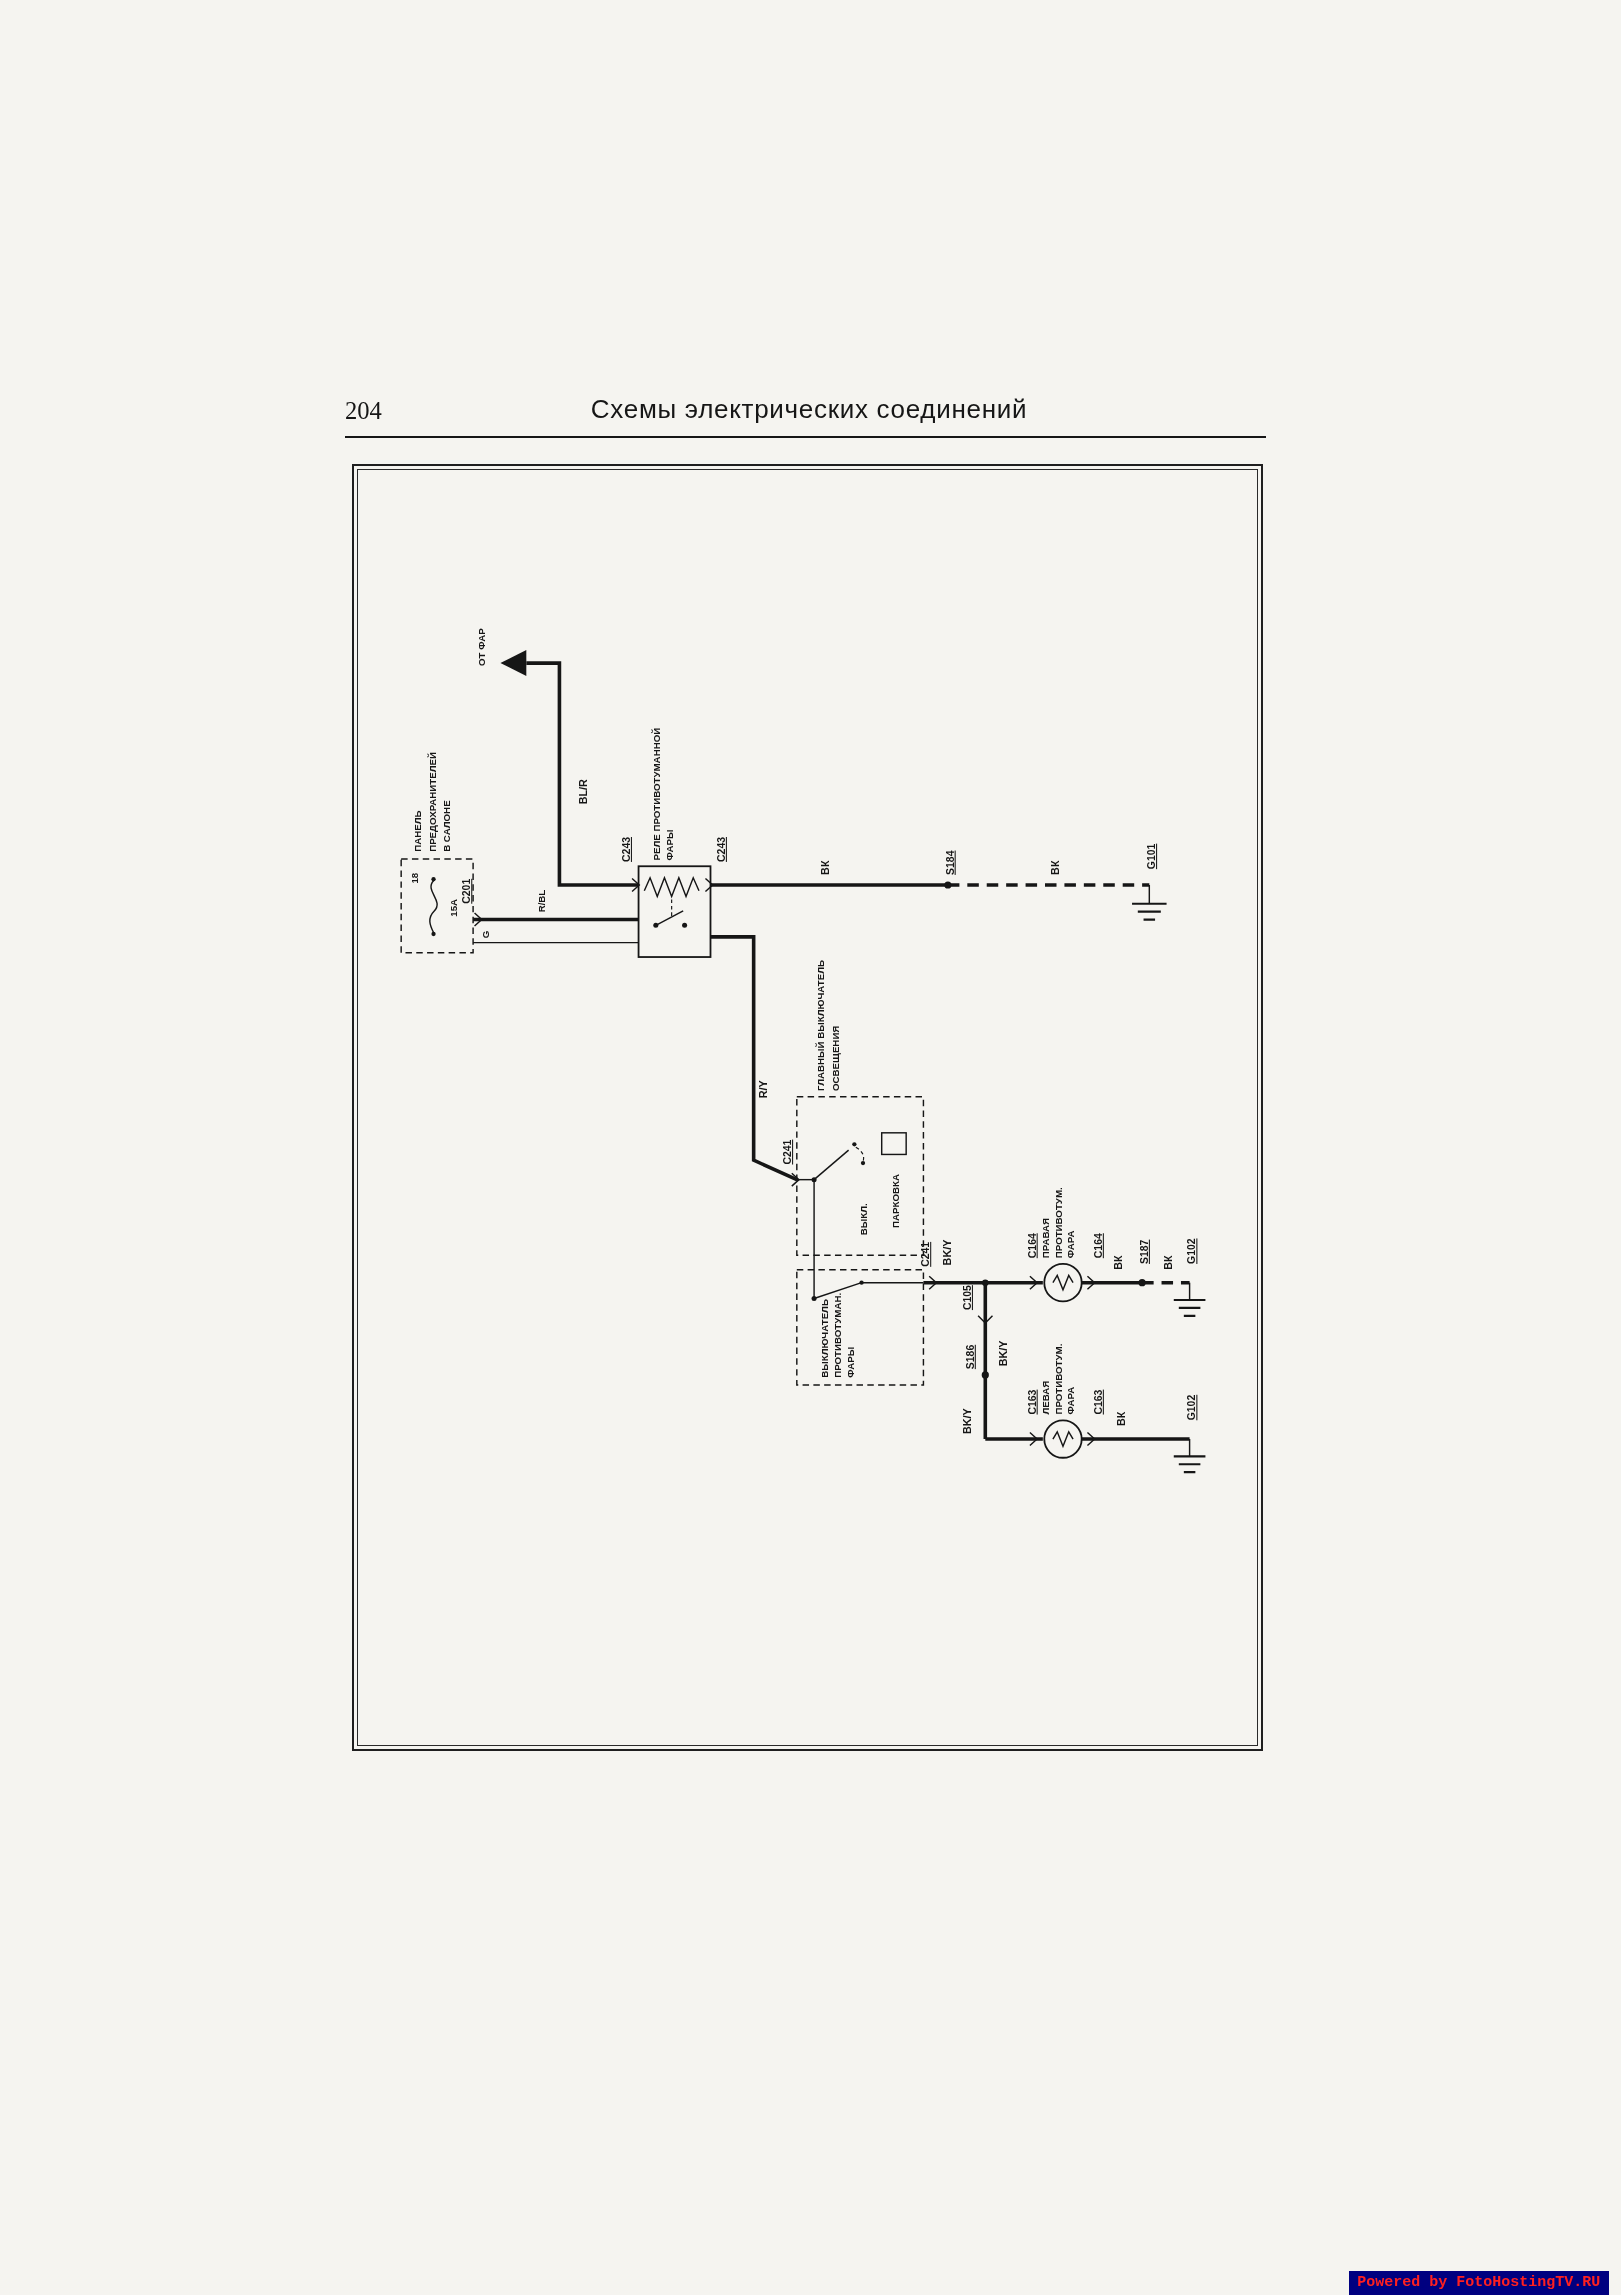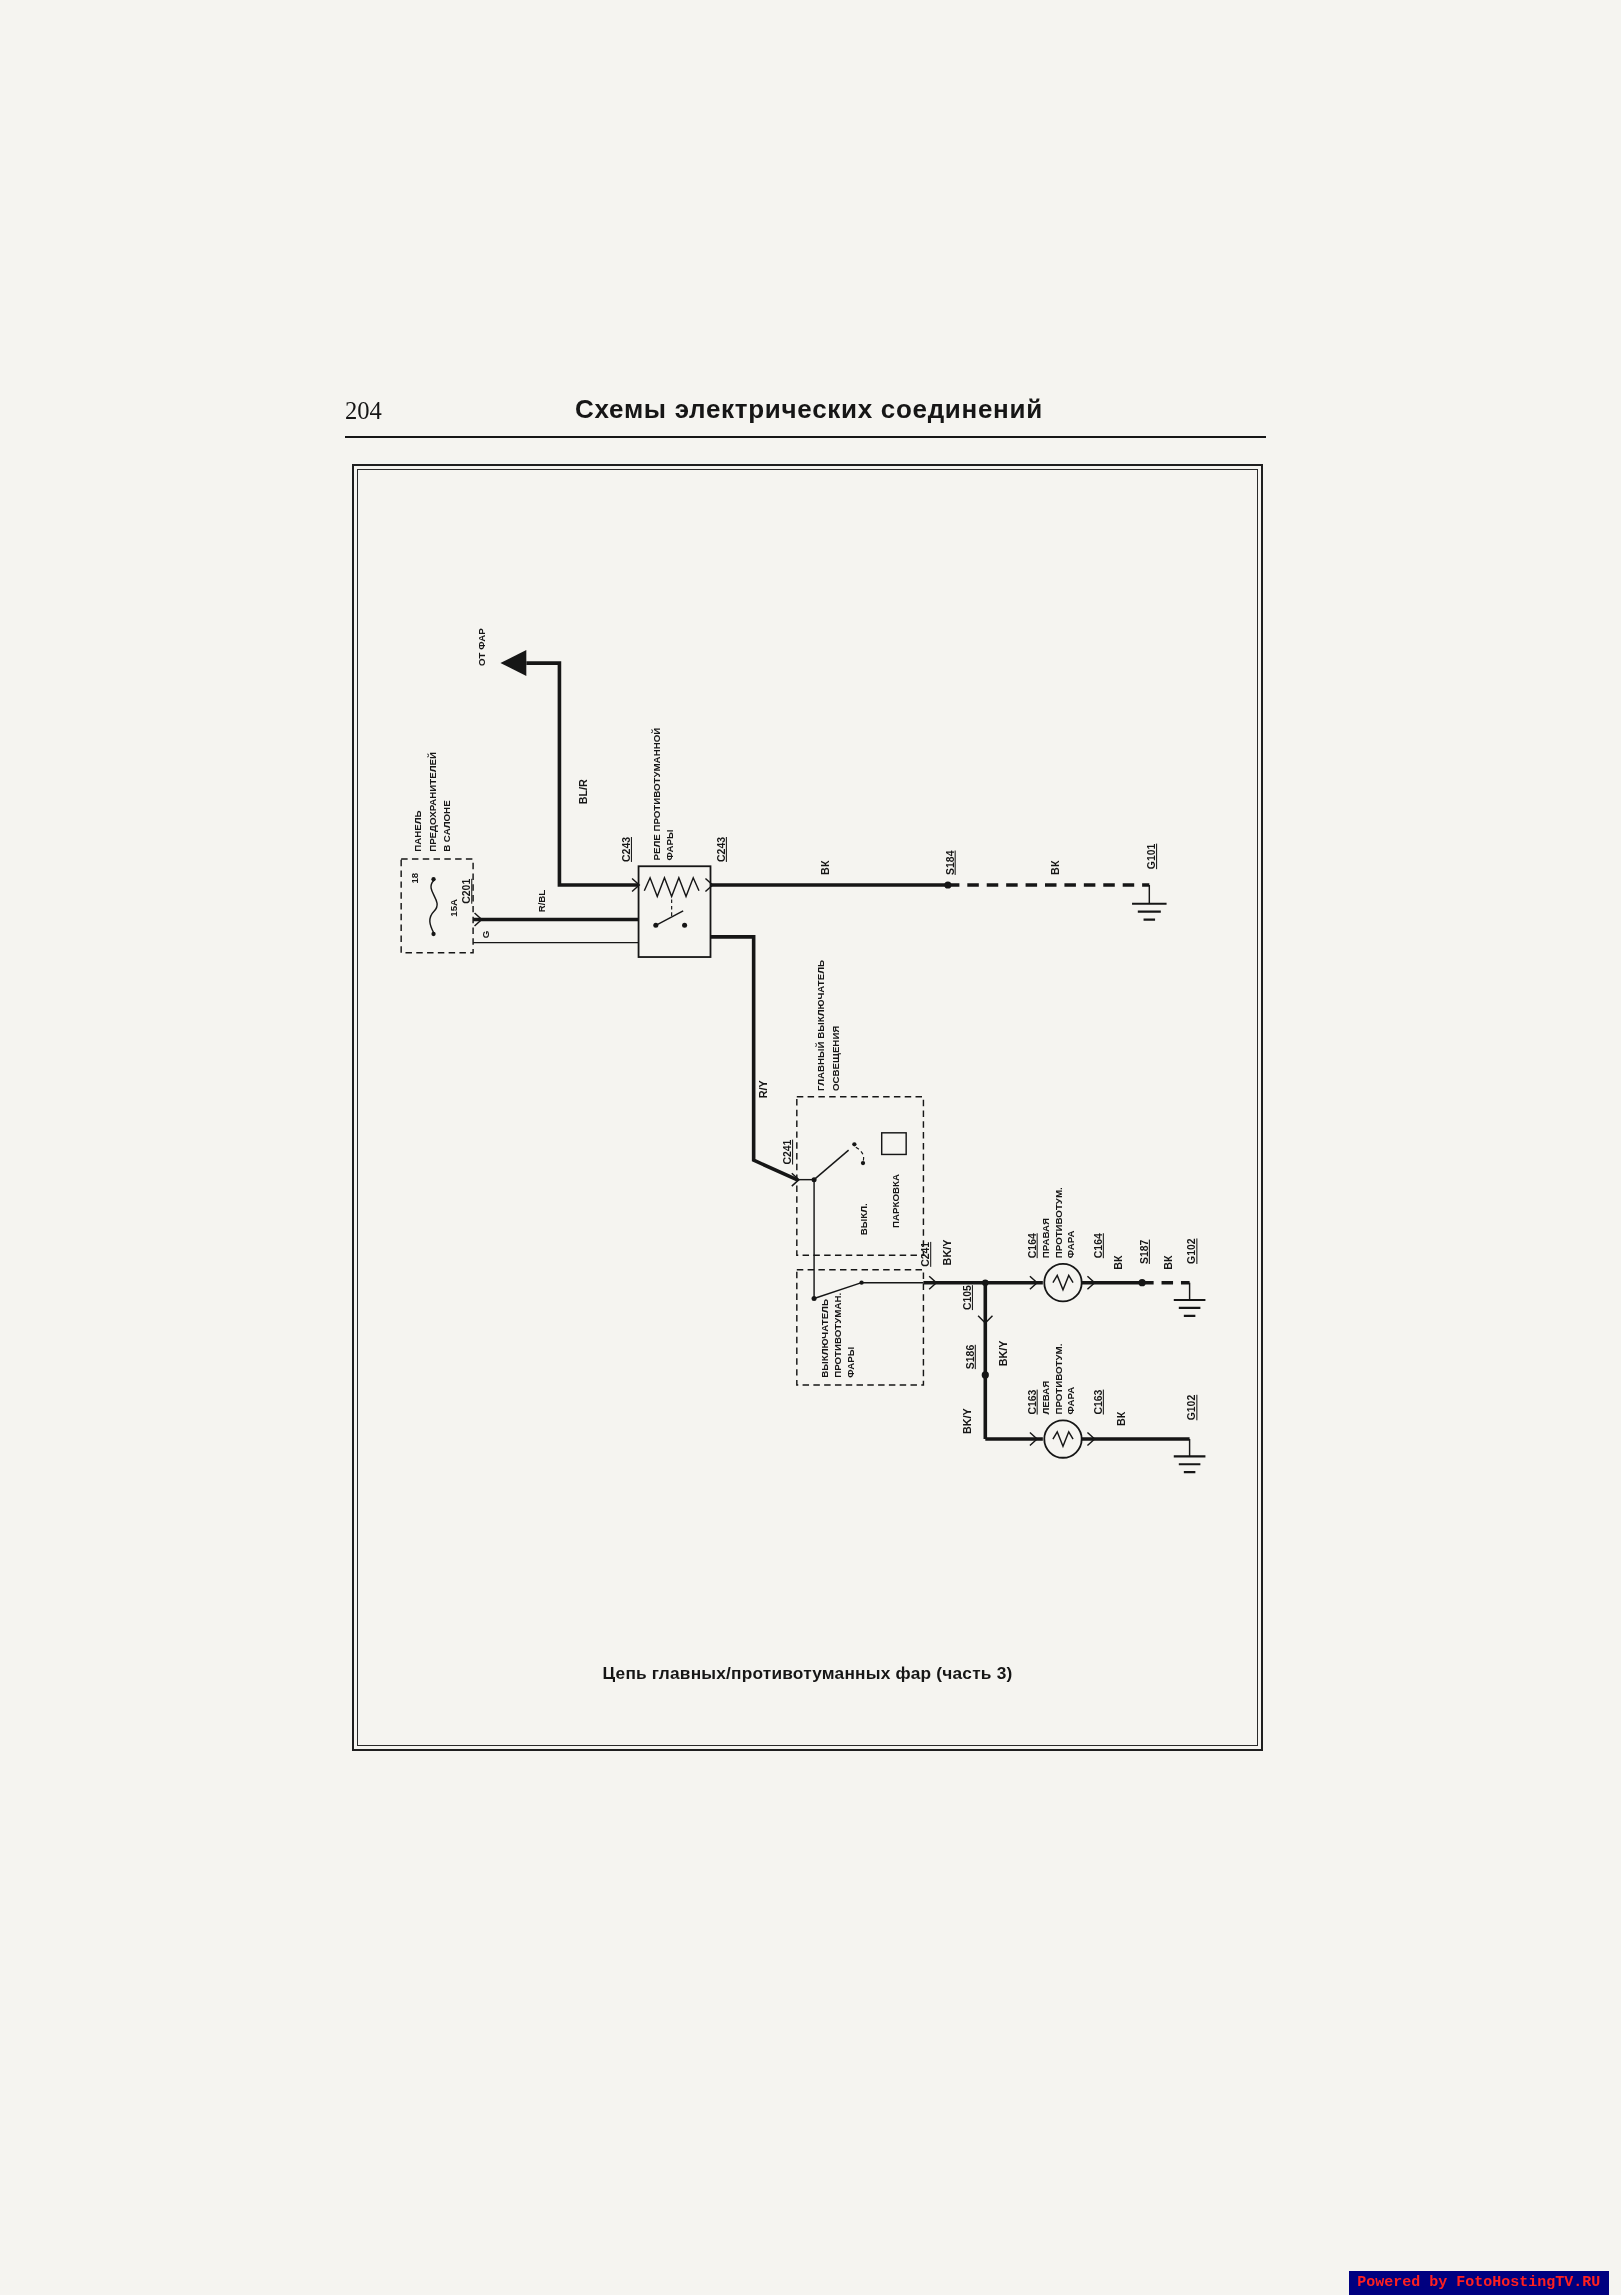--- a/index.html
+++ b/index.html
@@ -18,21 +18,21 @@
     color:var(--ink);
   }
   .page-number{
     position:absolute;left:345px;top:397px;
     font-family:"Liberation Serif",serif;
     font-weight:400;font-size:24.6px;
   }
   .page-title{
     position:absolute;left:354px;top:394px;width:910px;
     text-align:center;
-    font-weight:700;font-size:26px;letter-spacing:0.7px;
+    font-weight:400;font-size:26px;letter-spacing:0.7px;
   }
   .title-rule{
     position:absolute;left:345px;top:436px;width:921px;height:2.2px;
     background:var(--ink);
   }
   .diagram-box{
     position:absolute;left:352px;top:464px;width:911px;height:1287px;
     border:2.9px solid #1f1f1f;
     box-sizing:border-box;
   }
@@ -215,19 +215,18 @@
           <path class="w2" d="M1014,1336 L1024,1345 L1014,1354"></path>
           <text class="lbl c u" x="1034" y="1311" transform="rotate(-90 1034 1311)">C163</text>
           <text class="lbl" x="1066" y="1327" transform="rotate(-90 1066 1327)">ВК</text>
           <path class="w2" d="M1156,1345 V1369"></path>
           <path class="gnd" d="M1134,1369 H1178 M1141,1380 H1171 M1148,1391 H1164"></path>
           <text class="lbl c u" x="1164" y="1319" transform="rotate(-90 1164 1319)">G102</text>
         </g>
 
       </svg>
 
-      <div class="caption">Цепь главных/противотуманных фар (часть 3)</div>
     </div>
   </div>
 
   <div class="watermark">Powered by FotoHostingTV.RU</div>
 </div>
 
 
 </body></html>

